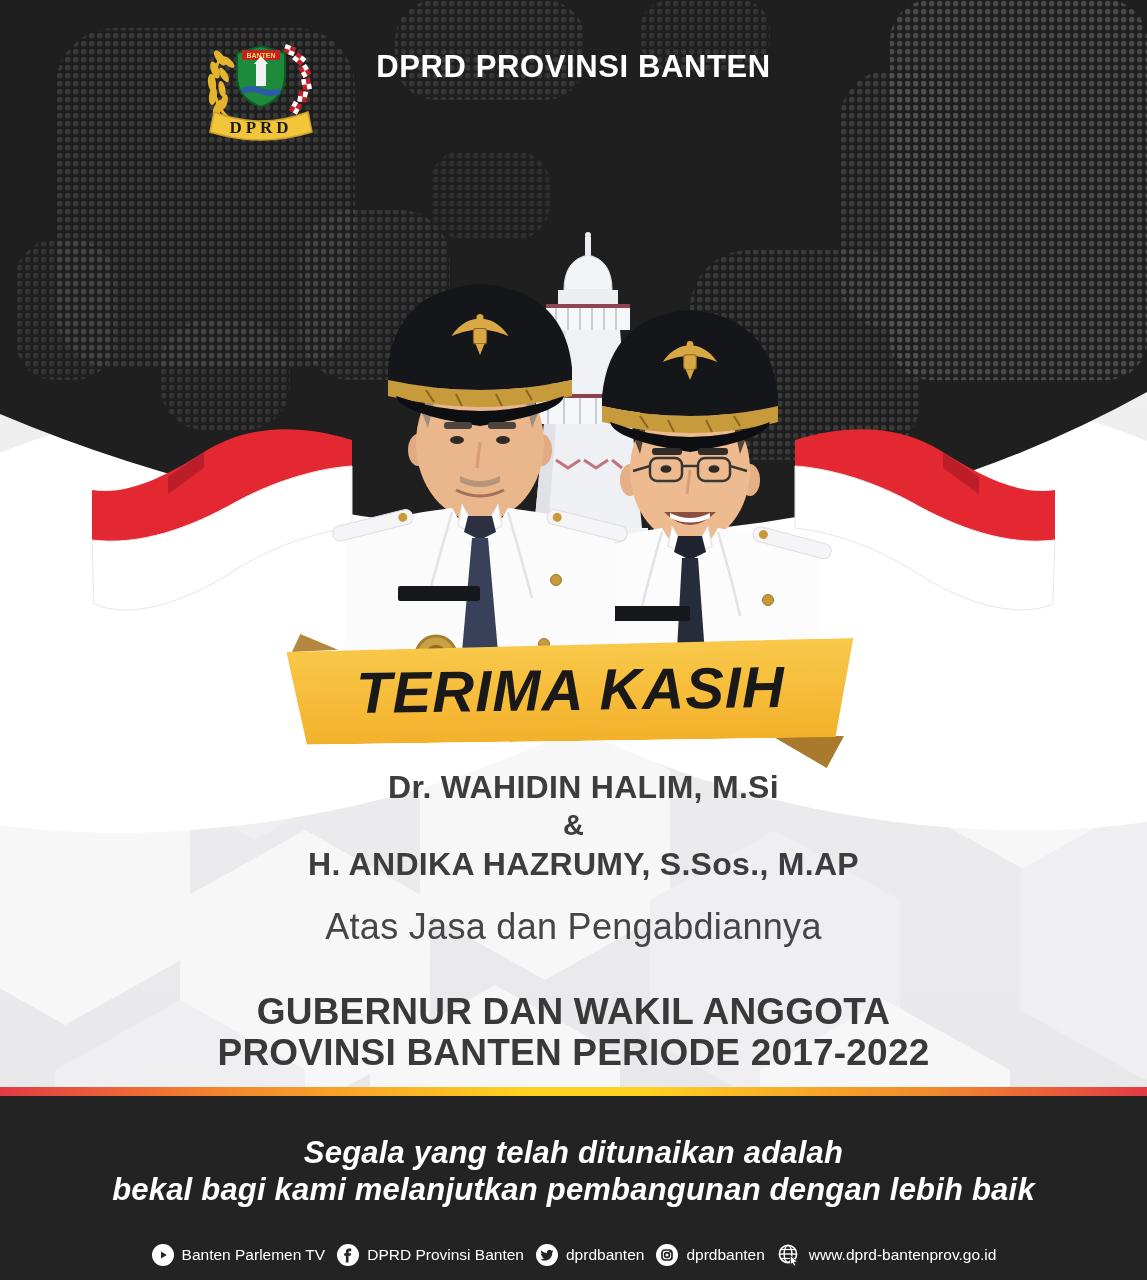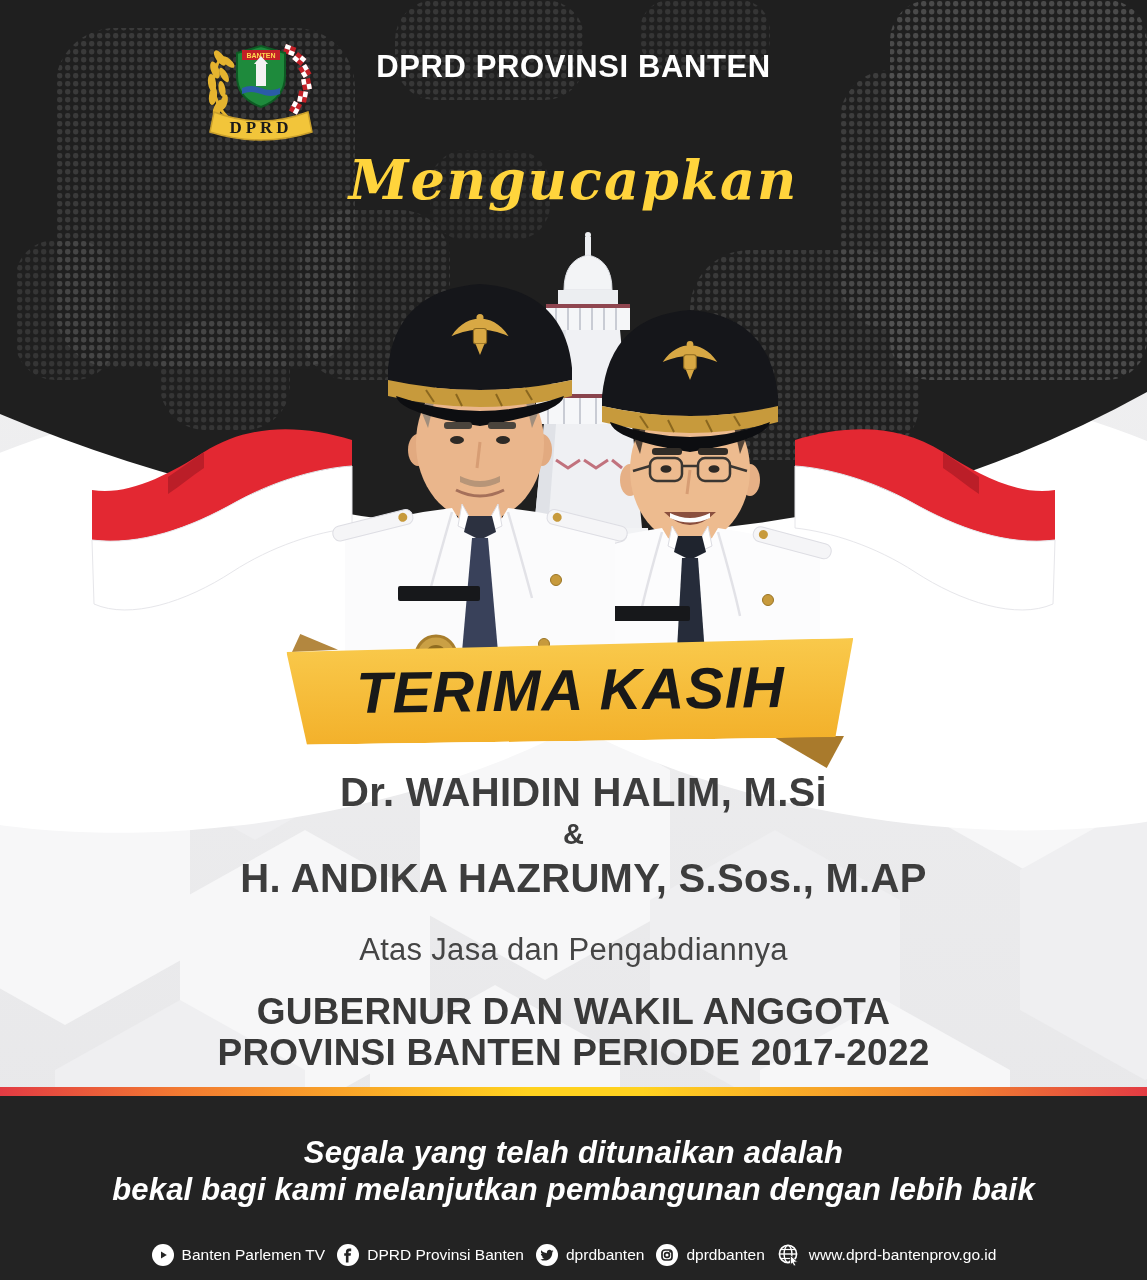--- a/index.html
+++ b/index.html
@@ -32,24 +32,24 @@
   .fold-br{left:772px;top:736px;width:72px;height:32px;background:#a97a2c;
     clip-path:polygon(0 0,100% 0,76% 100%);}
   .banner{position:absolute;left:287px;top:642px;width:567px;height:99px;z-index:5;
     display:flex;align-items:center;justify-content:center;transform:rotate(-0.8deg);
     background:linear-gradient(180deg,#f9c94b,#f3b12b);
     clip-path:polygon(0 6%,100% 0,96.6% 100%,3.4% 100%);}
   .banner-text{font-size:58px;font-weight:bold;font-style:italic;color:#191919;
     letter-spacing:1px;padding-bottom:4px;}
   
   .honorees{position:absolute;left:0;right:0;top:770px;z-index:4;text-align:center;color:#3d3d3d;}
-  .name{font-size:40px;font-weight:bold;letter-spacing:.3px;line-height:1.1;margin-left:20px;}
+  .name{font-size:32px;font-weight:bold;letter-spacing:.3px;line-height:1.1;margin-left:20px;}
   .amp{font-size:29px;font-weight:bold;margin:4px 0 5px 0;}
   .dedication{position:absolute;left:0;right:0;top:906px;z-index:4;text-align:center;
-    color:#454545;font-size:31px;line-height:1.18;letter-spacing:.3px;margin-top:26px;}
+    color:#454545;font-size:36px;line-height:1.18;letter-spacing:.3px;}
   .position-title{position:absolute;left:0;right:0;top:992px;z-index:4;text-align:center;
     color:#393939;font-size:37px;font-weight:bold;line-height:1.1;letter-spacing:.2px;}
   
   .grad-strip{position:absolute;left:0;top:1087px;width:1147px;height:9px;z-index:6;
     background:linear-gradient(90deg,#e23b43 0%,#f27b31 16%,#ffd21f 46%,#ffd21f 56%,#f08030 84%,#e23b43 100%);}
   .bottom-band{position:absolute;left:0;top:1096px;width:1147px;height:184px;z-index:6;
     background:#232323;color:#ffffff;}
   .quote{margin-top:38px;text-align:center;font-style:italic;font-weight:bold;
     font-size:31px;line-height:1.2;letter-spacing:.2px;}
   .footer{position:absolute;left:0;right:0;bottom:12px;display:flex;align-items:center;
@@ -160,21 +160,20 @@
     <g>
       <path d="M24,80 Q71,98 118,80 L122,100 Q71,116 20,100 Z" fill="#f2c53a" stroke="#caa02c" stroke-width="1.5"></path>
       <text x="71" y="101" text-anchor="middle" font-size="17" font-weight="bold" fill="#1a1a1a" letter-spacing="4" font-family="Liberation Serif, serif">DPRD</text>
     </g>
   </svg>
 
   <div class="org-title">
     <div>DPRD PROVINSI BANTEN</div>
   </div>
 
-  <div class="greeting">Mengucapkan</div>
 
   <svg class="scene" width="1147" height="442" viewBox="0 0 1147 442">
     <defs>
       <g id="garuda">
         <path d="M-26,2 C-18,-10 -8,-14 0,-14 C8,-14 18,-10 26,2 C16,-2 8,-4 0,-4 C-8,-4 -16,-2 -26,2 Z" fill="#d8a844"></path>
         <circle cx="0" cy="-15" r="3.2" fill="#d8a844"></circle>
         <rect x="-6" y="-5" width="12" height="14" rx="2.5" fill="#d8a844" stroke="#8a671f" stroke-width="1"></rect>
         <polygon points="-4,9 4,9 0,19" fill="#d8a844"></polygon>
       </g>
     </defs>

